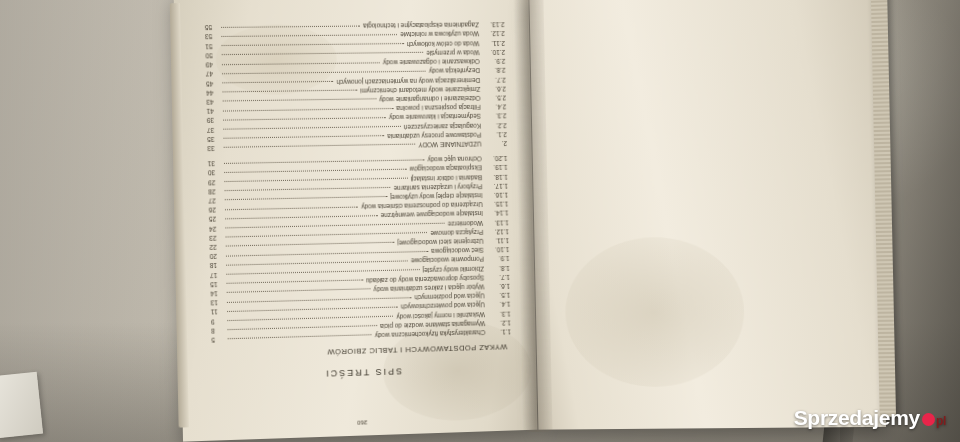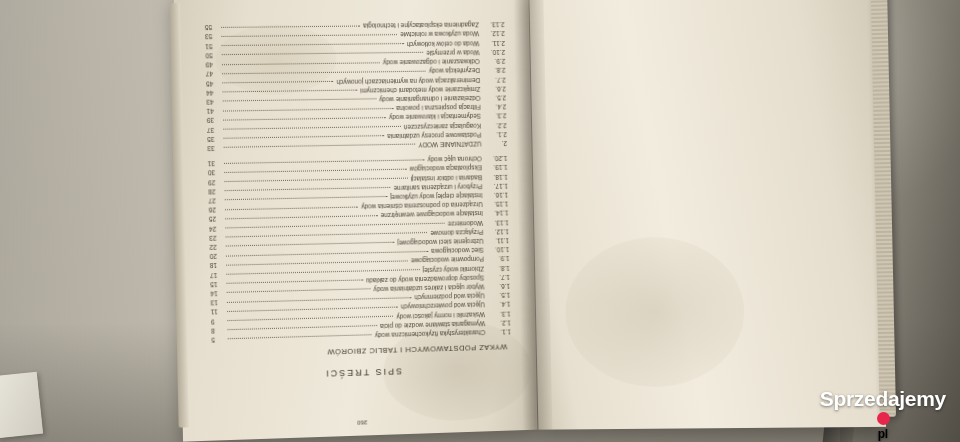--- a/index.html
+++ b/index.html
@@ -233,43 +233,42 @@
     width: 270px;
     text-align: center;
     transform: rotate(180deg);
   }
   .col-foot .ln { font-size: 5.6px; line-height: 8px; color: #524b3c; }
 
   
   .watermark {
     position: absolute;
     right: 14px;
-    bottom: 4px;
+    bottom: 12px;
     font-size: 21px;
     font-weight: bold;
     color: #ffffff;
     letter-spacing: -0.3px;
     text-shadow: 0 1px 3px rgba(0,0,0,0.5);
     display: flex;
     align-items: center;
-    flex-direction: column;
   }
   .watermark .dot {
     display: inline-block;
     width: 13px; height: 13px;
     background: #e8254a;
     border-radius: 50%;
     margin: 0 1px 0 2px;
     position: relative;
     top: 1px;
   }
   .watermark .tld {
     font-size: 12px;
     font-weight: bold;
-    color: #000000;
+    color: #7f1d1d;
     position: relative;
     top: 3px;
   }
 </style>
 </head>
 <body>
 
 <div id="scene">
 
   <div class="desk"></div>

